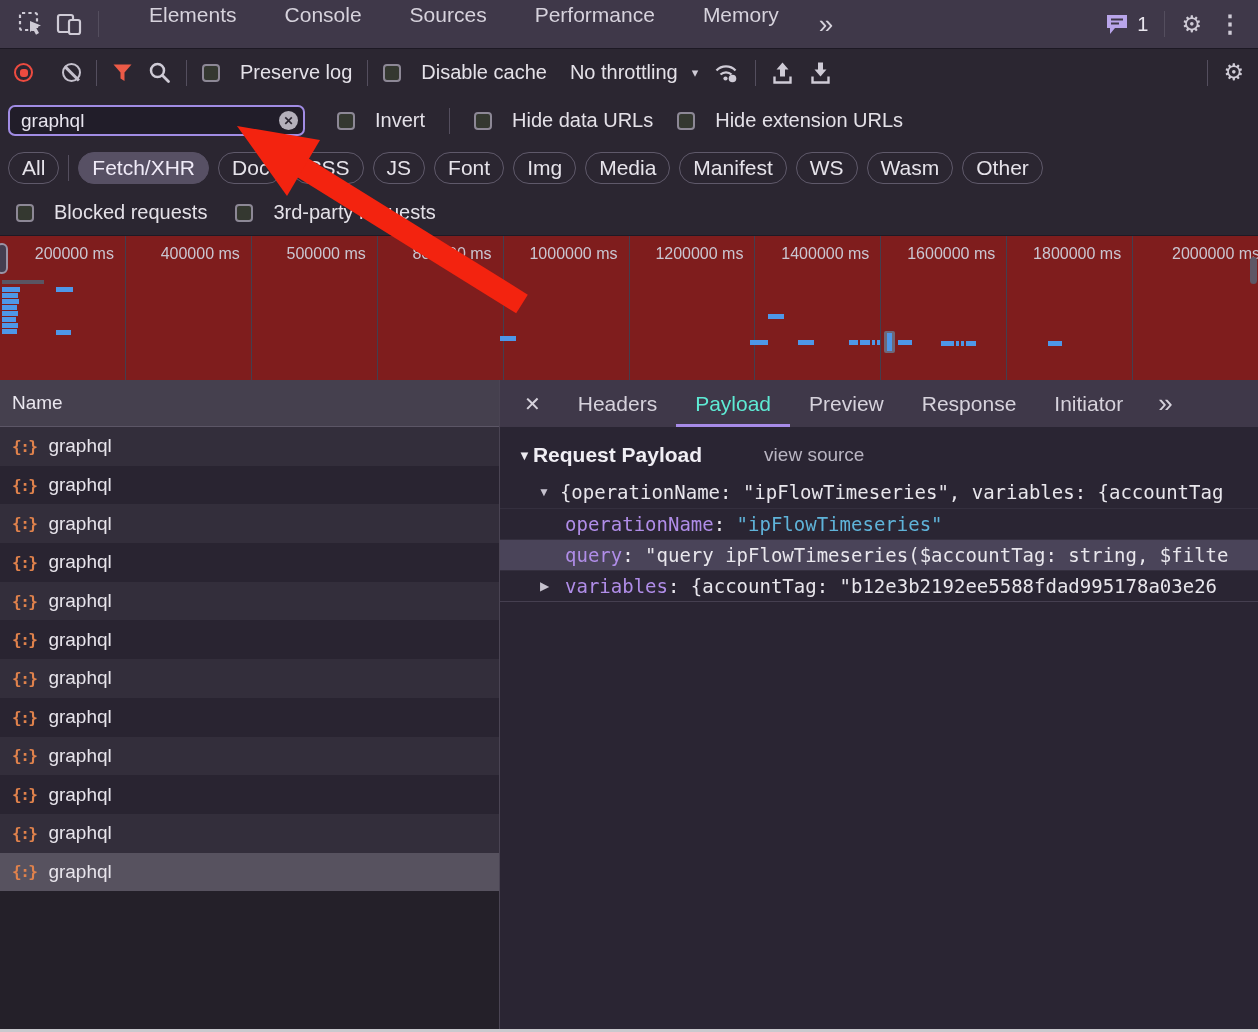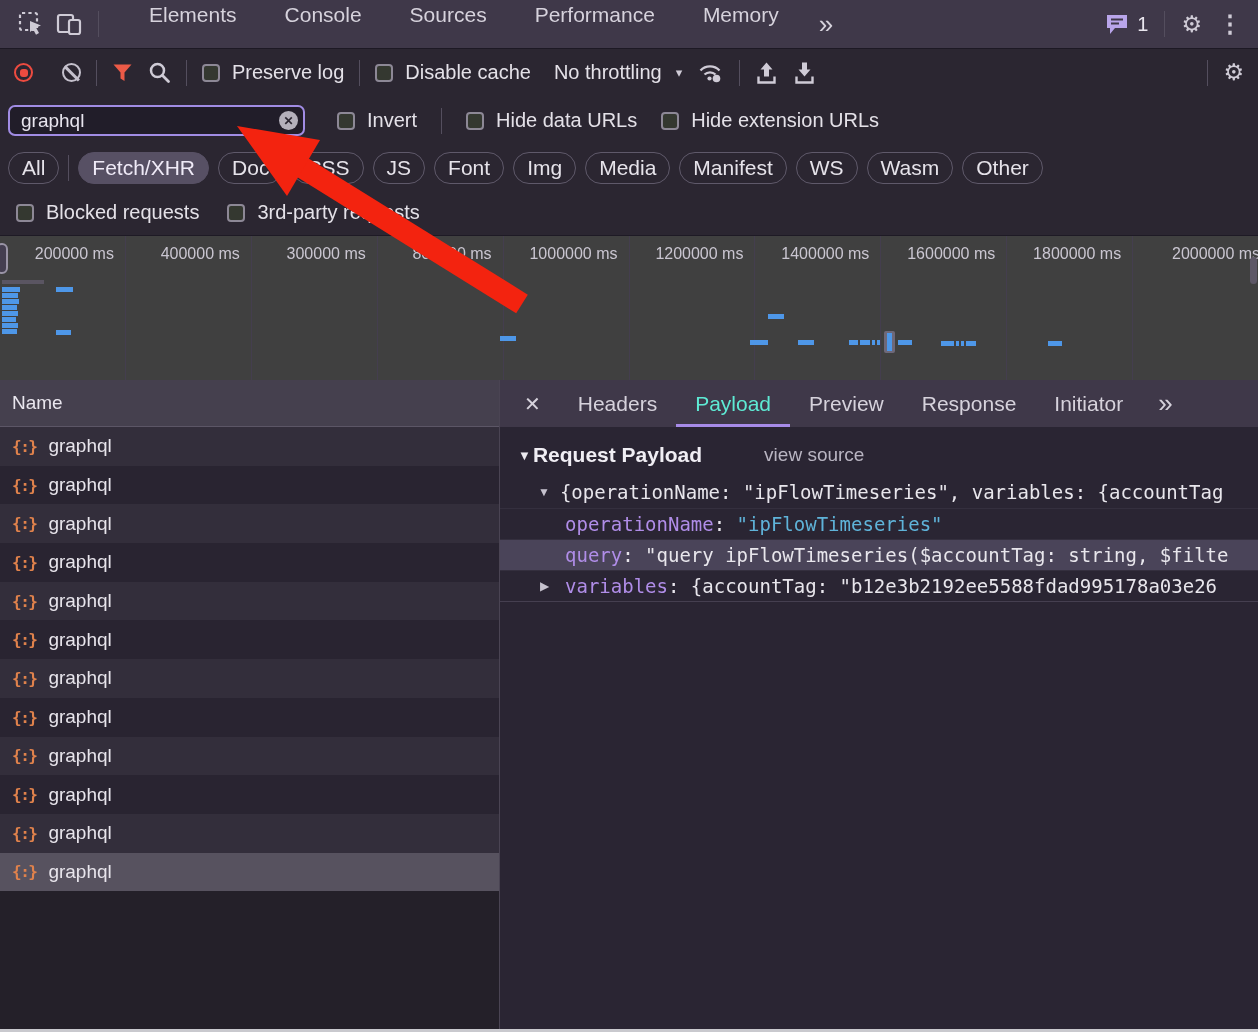--- a/index.html
+++ b/index.html
@@ -22,21 +22,21 @@
   .msgwrap { display:flex; align-items:center; gap:8px; font-size:20px; color:#e9e6ee; }
   .glyph { font-size:23px; color:#cfcbd6; line-height:1; }
 
   
   .nettoolbar { height:48px; background:#2b2631; border-top:1px solid #1d1924;
                 display:flex; align-items:center; padding:0 14px; gap:15px; }
   .rec { width:19px; height:19px; border:2.5px solid var(--record-red,#ed4b40); border-radius:50%; position:relative; flex:0 0 auto; }
   .rec::after { content:""; position:absolute; inset:3.5px; background:var(--record-red,#ed4b40); border-radius:3px; }
   .blk { width:19px; height:19px; border:2.5px solid #c4c0cc; border-radius:50%; position:relative; flex:0 0 auto; margin-left:14px; }
   .blk::after { content:""; position:absolute; left:-2px; top:6.5px; width:20px; height:2.5px; background:#c4c0cc; transform:rotate(45deg); }
-  .cbgroup { display:flex; align-items:center; gap:12px; cursor:pointer; }
+  .cbgroup { display:flex; align-items:center; gap:20px; cursor:pointer; }
   .cb { width:18px; height:18px; border:2px solid #8d8896; border-radius:4px; background:#343830; flex:0 0 auto; }
   .cblabel { font-size:20px; color:#e4e1e8; white-space:nowrap; }
   .throttle { display:flex; align-items:center; gap:14px; margin-left:8px; cursor:pointer; }
   .throttle .lbl { font-size:20px; color:#e4e1e8; }
   .throttle .caret { font-size:13px; color:#cfcbd6; }
   .spacer { flex:1 1 auto; }
 
   
   .filterrow { height:49px; background:#2b2631; display:flex; align-items:center; padding:0 8px; gap:24px; }
   .inputwrap { position:relative; width:297px; height:31px; flex:0 0 auto; }
@@ -47,21 +47,21 @@
 
   
   .chiprow { height:45px; background:#2b2631; display:flex; align-items:center; padding:0 8px; gap:9px; }
   .chip { border:1.5px solid #5f596a; border-radius:16px; padding:3px 13px; font-size:21px; color:#e6e3ea; cursor:pointer; white-space:nowrap; }
   .chip.sel { background:#575064; border-color:#575064; color:#efeaf7; }
 
   
   .blockedrow { height:45px; background:#2b2631; display:flex; align-items:center; padding:0 16px; gap:28px; }
 
   
-  .timeline { position:relative; height:145px; background:#404040; border-top:1px solid #1e1a25; }
+  .timeline { position:relative; height:145px; background:#7f1d1d; border-top:1px solid #1e1a25; }
   .tgrid { display:flex; height:100%; }
   .tcol { flex:1 1 0; border-right:1px solid #443e4e; text-align:right; padding-top:9px; overflow:hidden; }
   .tcol:last-child { border-right:none; }
   .tlabel { font-size:16px; color:#cac6d1; padding-right:11px; white-space:nowrap; }
   .tcol:last-child .tlabel { display:inline-block; position:relative; left:13px; }
   .bar { position:absolute; background:var(--bar-blue,#4e97e8); }
   .bar.gray { background:#5a5562; }
   .bar.marker { background:#6e6879; border-radius:2px; }
   .tl-handle { position:absolute; left:-4px; top:7px; width:12px; height:31px; border:2px solid #9a94a6; border-radius:6px; background:#443e50; }
   .tl-scroll { position:absolute; right:1px; top:21px; width:7px; height:27px; background:#5d5766; border-radius:4px; }
@@ -248,21 +248,21 @@
     <span class="cbgroup">
       <span class="cb"></span>
       <span class="cblabel">3rd-party requests</span>
     </span>
   </div>
 
 <div class="timeline">
   <div class="tgrid" id="timeline-grid">
       <div class="tcol"><span class="tlabel">200000 ms</span></div>
       <div class="tcol"><span class="tlabel">400000 ms</span></div>
-      <div class="tcol"><span class="tlabel">300000 ms</span></div>
+      <div class="tcol"><span class="tlabel">500000 ms</span></div>
       <div class="tcol"><span class="tlabel">800000 ms</span></div>
       <div class="tcol"><span class="tlabel">1000000 ms</span></div>
       <div class="tcol"><span class="tlabel">1200000 ms</span></div>
       <div class="tcol"><span class="tlabel">1400000 ms</span></div>
       <div class="tcol"><span class="tlabel">1600000 ms</span></div>
       <div class="tcol"><span class="tlabel">1800000 ms</span></div>
       <div class="tcol"><span class="tlabel">2000000 ms</span></div>
     </div>
   <div id="timeline-bars">
       <div class="bar gray" style="left: 2px; top: 44px; width: 42px; height: 4px;"></div>

